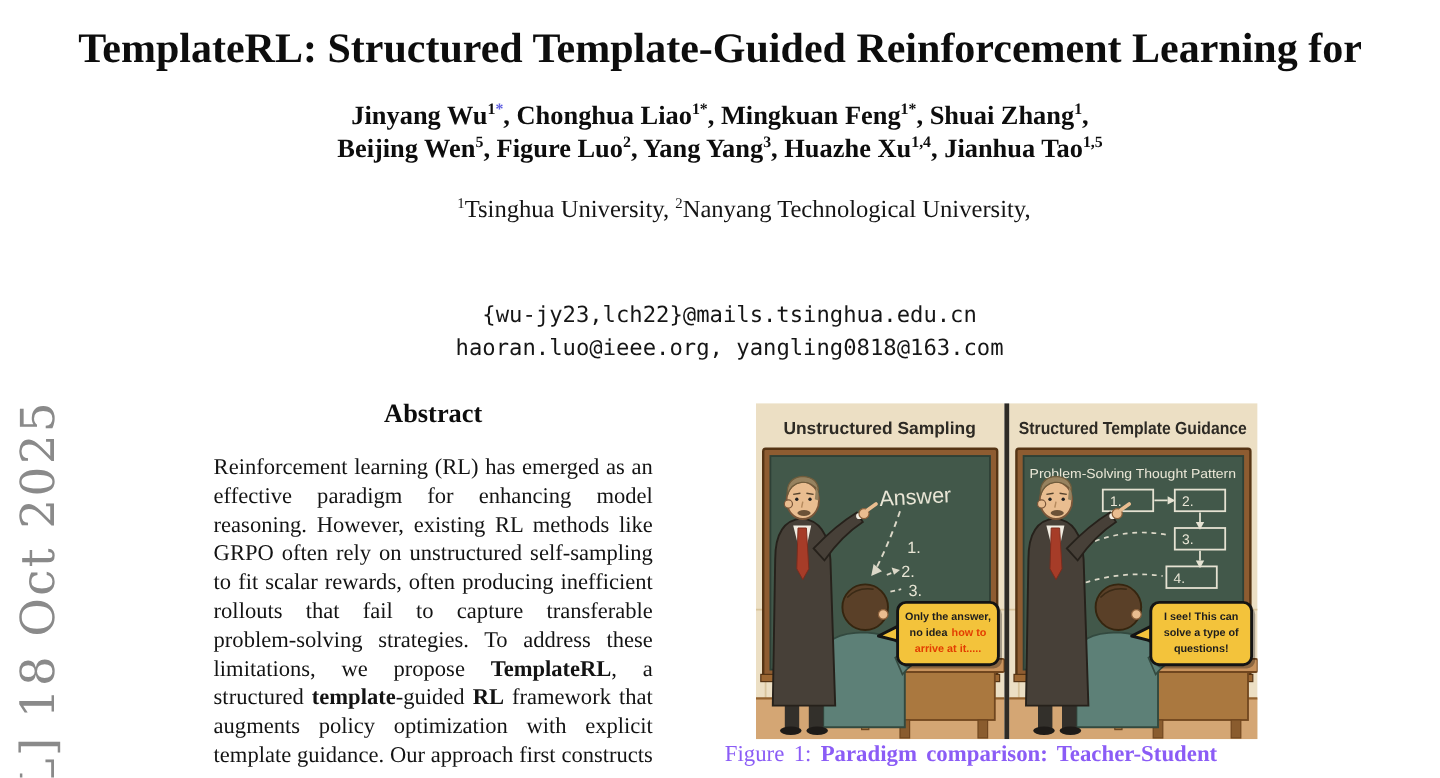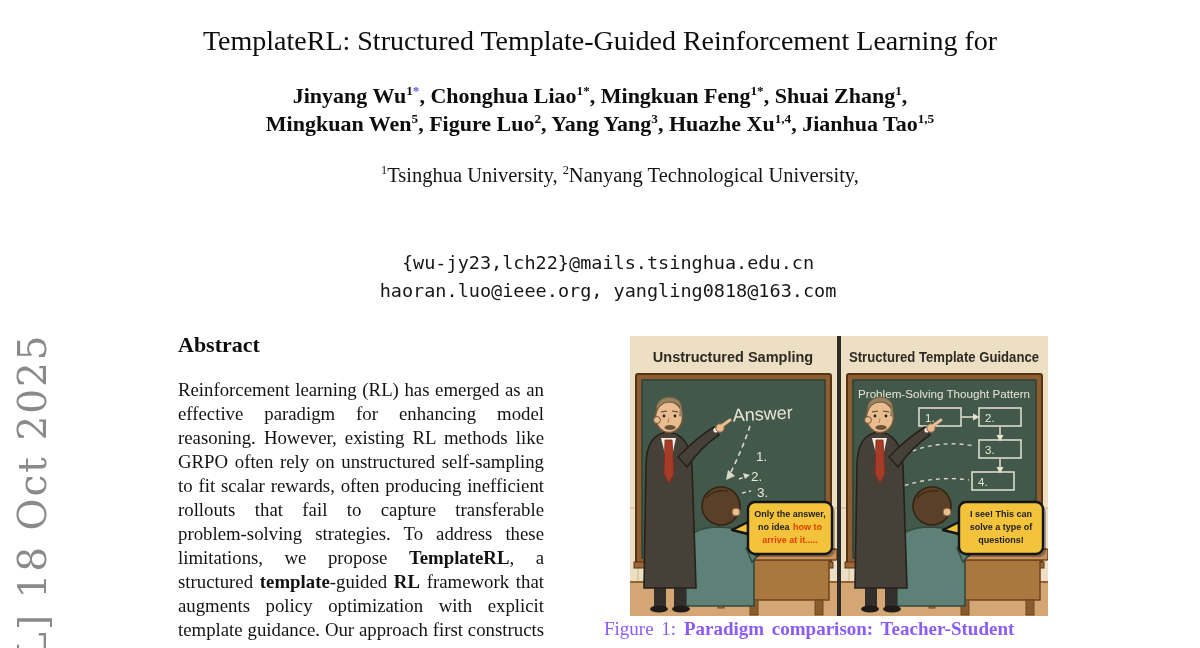--- a/index.html
+++ b/index.html
@@ -10,39 +10,39 @@
   }
   .page{position:absolute;left:0;top:0;width:1200px;height:648px;}
   .watermark{
     position:absolute;left:10px;top:658px;transform-origin:0 0;
     transform:rotate(-90deg);white-space:nowrap;
     font-family:"DejaVu Serif",serif;font-size:39px;letter-spacing:2px;
     color:#8a8a8a;
   }
   .title{
     position:absolute;left:0;right:0;top:25px;text-align:center;
-    font-weight:normal;font-size:28px;line-height:32.5px;color:#0d0d0d;
+    font-weight:bold;font-size:35px;line-height:32.5px;color:#0d0d0d;
   }
   .authors{
     position:absolute;left:0;right:0;top:82px;text-align:center;
     font-weight:bold;font-size:22px;line-height:28px;color:#0d0d0d;
   }
   .authors sup,.affils sup{font-size:60%;line-height:0;vertical-align:super;}
   .star-blue{color:#5d5de0;}
   .affils{
     position:absolute;left:0;right:0;top:162px;text-align:center;
     font-size:20.5px;line-height:27px;color:#141414;padding-left:40px;
   }
   .emails{
     position:absolute;left:0;right:0;top:249px;text-align:center;
     font-family:"DejaVu Sans Mono",monospace;font-size:18.5px;
     line-height:27.5px;color:#161616;margin-left:16px;
   }
   .leftcol{position:absolute;left:178px;top:332px;width:366px;}
-  .abs-head{margin:0 0 20px 0;font-size:22px;font-weight:bold;color:#0d0d0d;}
+  .abs-head{margin:0 0 20px 0;text-align:center;font-size:22px;font-weight:bold;color:#0d0d0d;}
   .abs-body{margin:0;font-size:18.8px;line-height:24px;text-align:justify;color:#131313;}
   .figure{position:absolute;left:630px;top:336px;width:418px;height:280px;}
   .caption{
     position:absolute;left:604px;top:616px;width:478px;
     font-size:19px;line-height:25px;word-spacing:3px;color:#8b5cf6;
   }
   .fig-svg text{user-select:none;}
 </style>
 </head>
 <body>
@@ -50,21 +50,21 @@
 <div class="page">
 
   <div class="watermark">L] 18 Oct 2025</div>
 
   <div class="title">
     <div>TemplateRL: Structured Template-Guided Reinforcement Learning for</div>
   </div>
 
   <div class="authors">
     <div><span><span>Jinyang Wu</span><sup><span>1</span><span class="star-blue">*</span></sup><span>, </span></span><span><span>Chonghua Liao</span><sup><span>1</span><span>*</span></sup><span>, </span></span><span><span>Mingkuan Feng</span><sup><span>1</span><span>*</span></sup><span>, </span></span><span><span>Shuai Zhang</span><sup><span>1</span></sup><span>,</span></span></div>
-    <div><span><span>Mingkuan Wen</span><sup><span>5</span></sup><span>, </span></span><span><span>Figure Luo</span><sup><span>2</span></sup><span>, </span></span><span><span>Yang Yang</span><sup><span>3</span></sup><span>, </span></span><span><span>Huazhe Xu</span><sup><span>1,4</span></sup><span>, </span></span><span><span>Jianhua Tao</span><sup><span>1,5</span></sup><span></span></span></div>
+    <div><span><span>Beijing Wen</span><sup><span>5</span></sup><span>, </span></span><span><span>Figure Luo</span><sup><span>2</span></sup><span>, </span></span><span><span>Yang Yang</span><sup><span>3</span></sup><span>, </span></span><span><span>Huazhe Xu</span><sup><span>1,4</span></sup><span>, </span></span><span><span>Jianhua Tao</span><sup><span>1,5</span></sup><span></span></span></div>
   </div>
 
   <div class="affils">
     <div><sup>1</sup><span>Tsinghua University, </span><sup>2</sup><span>Nanyang Technological University,</span></div>
   </div>
 
   <div class="emails">
     <div>{wu-jy23,lch22}@mails.tsinghua.edu.cn</div>
     <div>haoran.luo@ieee.org, yangling0818@163.com</div>
   </div>

